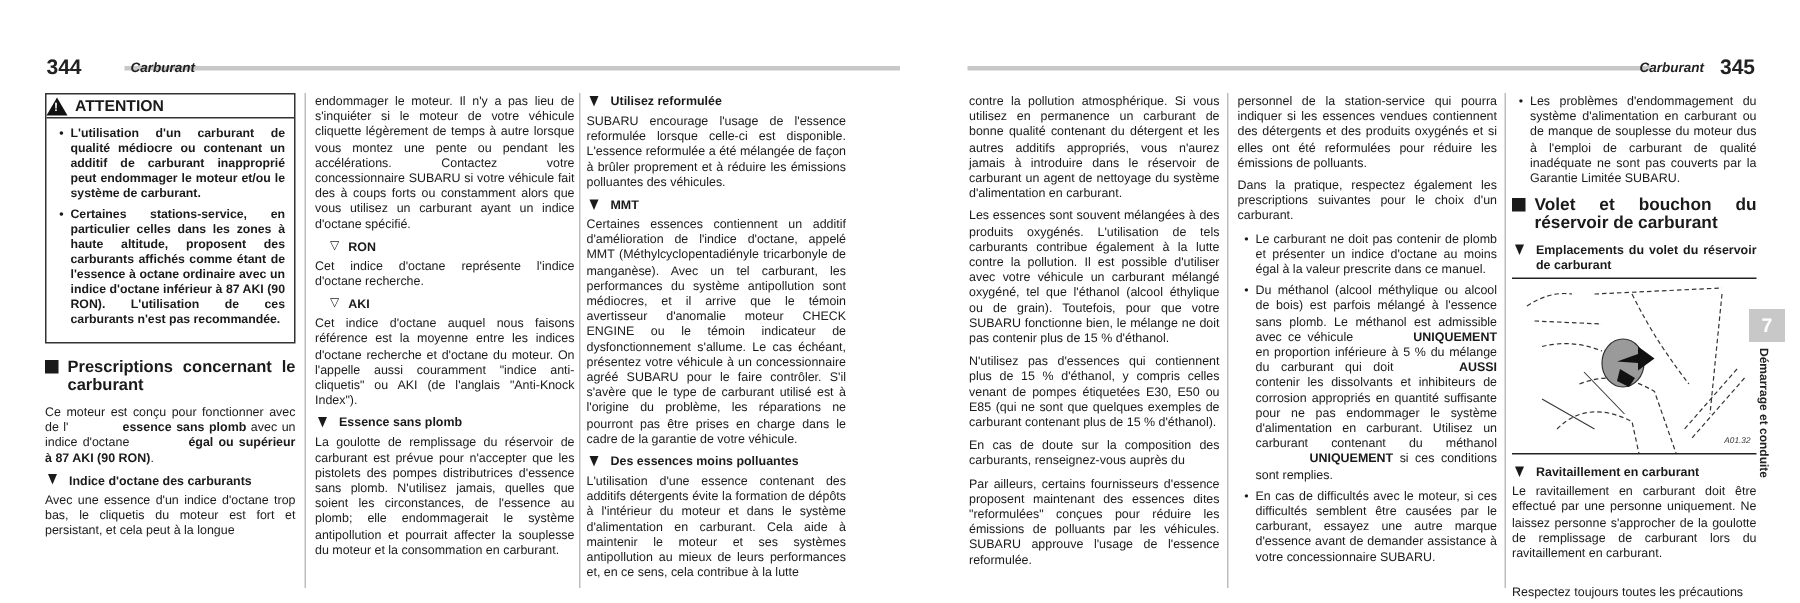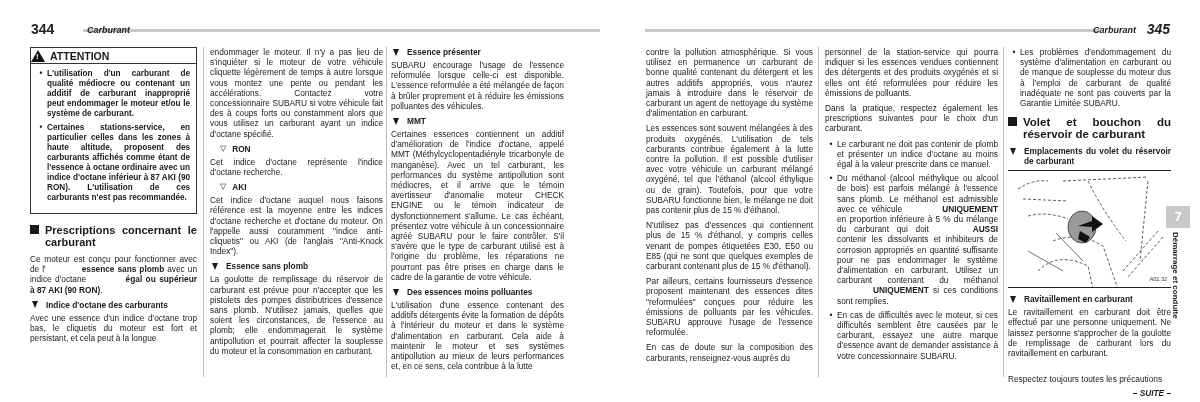--- a/index.html
+++ b/index.html
@@ -1,19 +1,19 @@
 <!DOCTYPE html>
 <html><head>
 <meta charset="utf-8">
 <style>
   * { box-sizing: border-box; margin: 0; padding: 0; }
   html, body { width: 1200px; height: 402px; background: #ffffff; overflow: hidden; }
   body { font-family: "Liberation Sans", sans-serif; color: #1a1a1a; position: relative; }
 
-  .page { position: absolute; top: 1px; height: 298px; }
+  .page { position: absolute; top: 16px; height: 298px; }
   .page-left { left: 0; width: 600px; }
   .page-right { left: 600px; width: 600px; }
 
   
   .hdr { position: absolute; top: 20px; height: 16px; }
   .hdr-bar { position: absolute; top: 8px; height: 3px; background: #c8c8c8; }
   .pg-num { font-size: 14px; font-weight: bold; color: #222; position: absolute; top: 0; line-height: 16px; }
   .pg-title { font-size: 9px; font-style: italic; font-weight: bold; color: #222; position: absolute; top: 4px; line-height: 10px; margin-left: 22px; }
 
   .col { position: absolute; top: 46px; font-size: 8.3px; line-height: 10.2px; text-align: justify; }
@@ -103,49 +103,49 @@
         <span class="tri"></span>
         <span>Essence sans plomb</span>
       </div>
     <p>La goulotte de remplissage du réservoir de carburant est prévue pour n'accepter que les pistolets des pompes distributrices d'essence sans plomb. N'utilisez jamais, quelles que soient les circonstances, de l'essence au plomb; elle endommagerait le système antipollution et pourrait affecter la souplesse du moteur et la consommation en carburant.</p>
   </div>
   <div class="col-divider" style="left:386px;"></div>
 
   <div class="col" style="left:391px;width:173px;">
     <div class="h-tri" style="margin-top:0">
         <span class="tri"></span>
-        <span>Essence présenter</span>
+        <span>Utilisez reformulée</span>
       </div>
     <p>SUBARU encourage l'usage de l'essence reformulée lorsque celle-ci est disponible. L'essence reformulée a été mélangée de façon à brûler proprement et à réduire les émissions polluantes des véhicules.</p>
     <div class="h-tri">
         <span class="tri"></span>
         <span>MMT</span>
       </div>
     <p>Certaines essences contiennent un additif d'amélioration de l'indice d'octane, appelé MMT (Méthylcyclopentadiényle tricarbonyle de manganèse). Avec un tel carburant, les performances du système antipollution sont médiocres, et il arrive que le témoin avertisseur d'anomalie moteur CHECK ENGINE ou le témoin indicateur de dysfonctionnement s'allume. Le cas échéant, présentez votre véhicule à un concessionnaire agréé SUBARU pour le faire contrôler. S'il s'avère que le type de carburant utilisé est à l'origine du problème, les réparations ne pourront pas être prises en charge dans le cadre de la garantie de votre véhicule.</p>
     <div class="h-tri">
         <span class="tri"></span>
         <span>Des essences moins polluantes</span>
       </div>
     <p>L'utilisation d'une essence contenant des additifs détergents évite la formation de dépôts à l'intérieur du moteur et dans le système d'alimentation en carburant. Cela aide à maintenir le moteur et ses systèmes antipollution au mieux de leurs performances et, en ce sens, cela contribue à la lutte</p>
   </div>
 </div>
 
 <div class="page page-right">
   <div class="hdr" style="left:45px;width:525px;">
     <div class="hdr-bar" style="left:0;right:70px;"></div>
     <span class="pg-title" style="right:34px;">Carburant</span>
-    <span class="pg-num" style="right:0;font-style:italic;">345</span>
+    <span class="pg-num" style="right:0;">345</span>
   </div>
 
   <div class="col" style="left:46px;width:167px;">
     <p>contre la pollution atmosphérique. Si vous utilisez en permanence un carburant de bonne qualité contenant du détergent et les autres additifs appropriés, vous n'aurez jamais à introduire dans le réservoir de carburant un agent de nettoyage du système d'alimentation en carburant.</p>
     <p>Les essences sont souvent mélangées à des produits oxygénés. L'utilisation de tels carburants contribue également à la lutte contre la pollution. Il est possible d'utiliser avec votre véhicule un carburant mélangé oxygéné, tel que l'éthanol (alcool éthylique ou de grain). Toutefois, pour que votre SUBARU fonctionne bien, le mélange ne doit pas contenir plus de 15 % d'éthanol.</p>
     <p>N'utilisez pas d'essences qui contiennent plus de 15 % d'éthanol, y compris celles venant de pompes étiquetées E30, E50 ou E85 (qui ne sont que quelques exemples de carburant contenant plus de 15 % d'éthanol).</p>
+    <p>En cas de doute sur la composition des carburants, renseignez-vous auprès du</p>
     <p>Par ailleurs, certains fournisseurs d'essence proposent maintenant des essences dites "reformulées" conçues pour réduire les émissions de polluants par les véhicules. SUBARU approuve l'usage de l'essence reformulée.</p>
-    <p>En cas de doute sur la composition des carburants, renseignez-vous auprès du</p>
   </div>
   <div class="col-divider" style="left:218px;"></div>
 
   <div class="col" style="left:225px;width:173px;">
     <p>personnel de la station-service qui pourra indiquer si les essences vendues contiennent des détergents et des produits oxygénés et si elles ont été reformulées pour réduire les émissions de polluants.</p>
     <p>Dans la pratique, respectez également les prescriptions suivantes pour le choix d'un carburant.</p>
     <div class="bul">
         <span class="dot">•</span>
         <span class="txt">Le carburant ne doit pas contenir de plomb et présenter un indice d'octane au moins égal à la valeur prescrite dans ce manuel.</span>
       </div>

